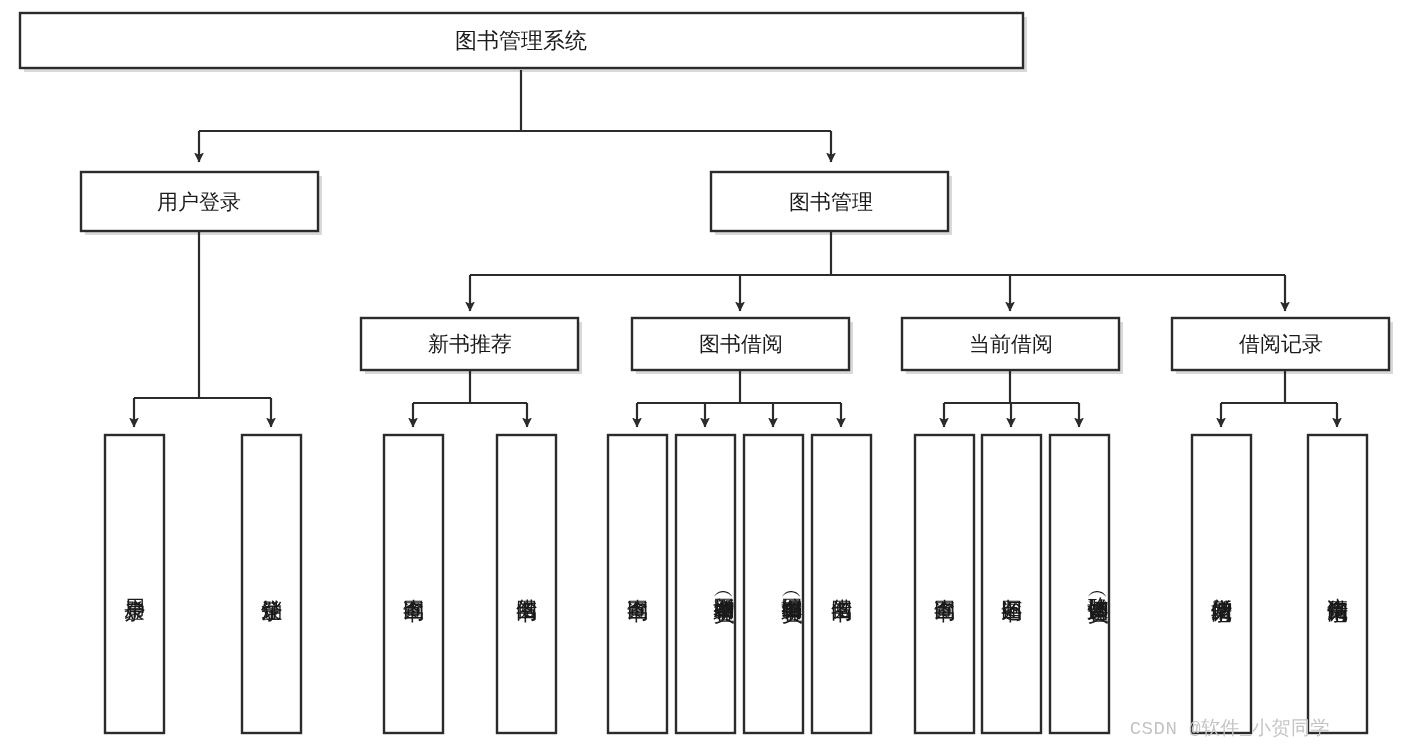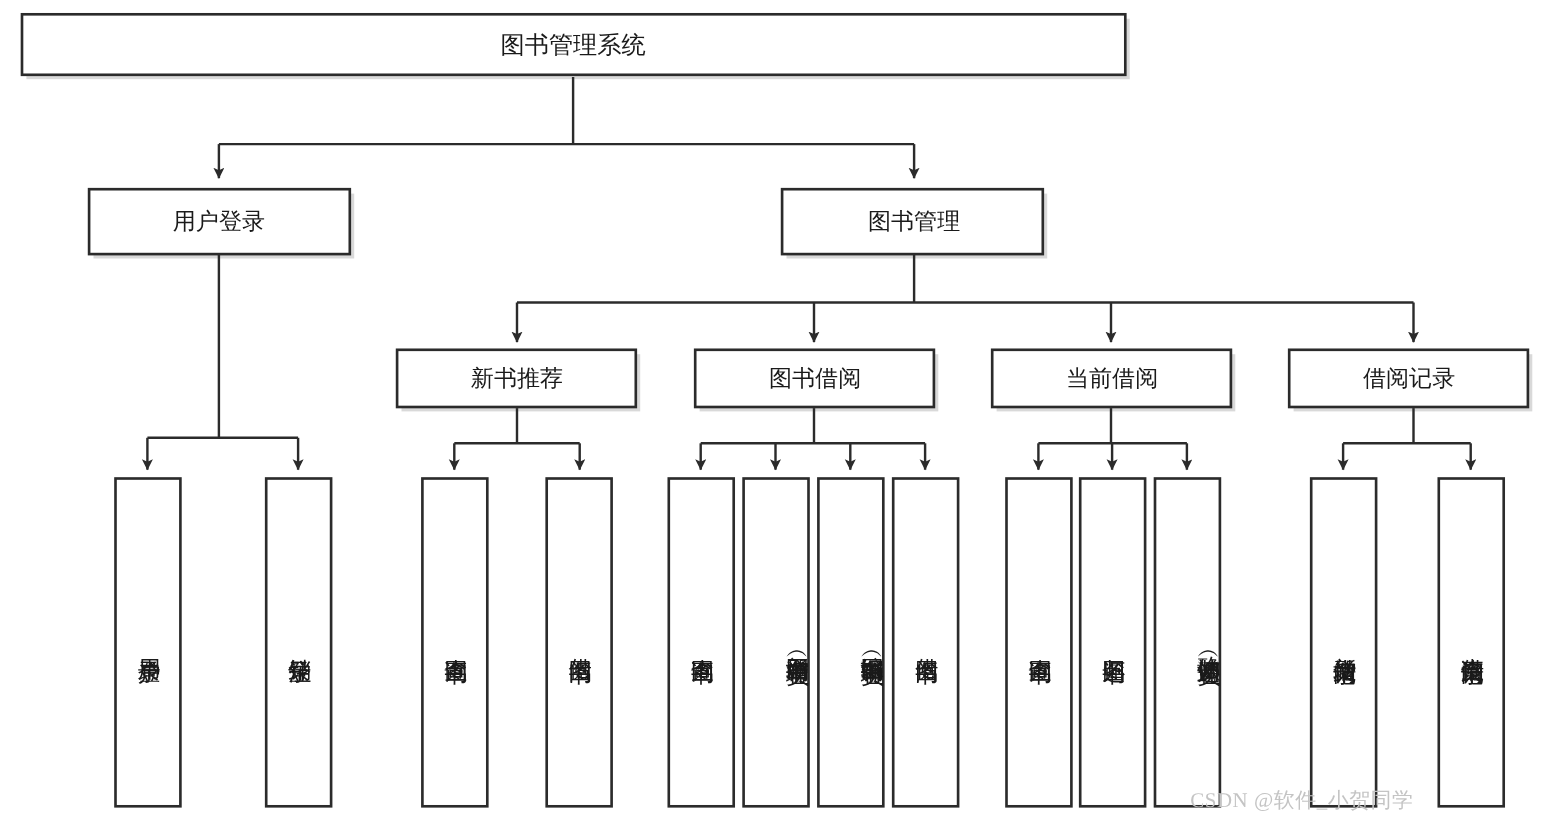--- a/index.html
+++ b/index.html
@@ -11,20 +11,21 @@
     width: 1405px;
     height: 747px;
     font-family: "Liberation Sans", "DejaVu Sans", sans-serif;
     overflow: hidden;
     position: relative;
   }
   #diagram-root {
     position: relative;
     width: 1299px;
     height: 747px;
+    padding-left: 45px;
   }
   svg#tree-svg {
     position: absolute;
     left: 0;
     top: 0;
     width: 1405px;
     height: 747px;
     display: block;
   }
   .node-rect {
@@ -64,21 +65,21 @@
     display: flex;
     align-items: center;
     justify-content: center;
     white-space: nowrap;
     pointer-events: none;
   }
   .watermark {
     position: absolute;
     right: 14px;
     bottom: 6px;
-    font-family: Liberation Serif, serif;
+    font-family: Liberation Mono, monospace;
     font-size: 19px;
     color: #c4c4c4;
     letter-spacing: 0.5px;
     user-select: none;
     white-space: nowrap;
   }
 </style>
 </head>
 <body>
 

